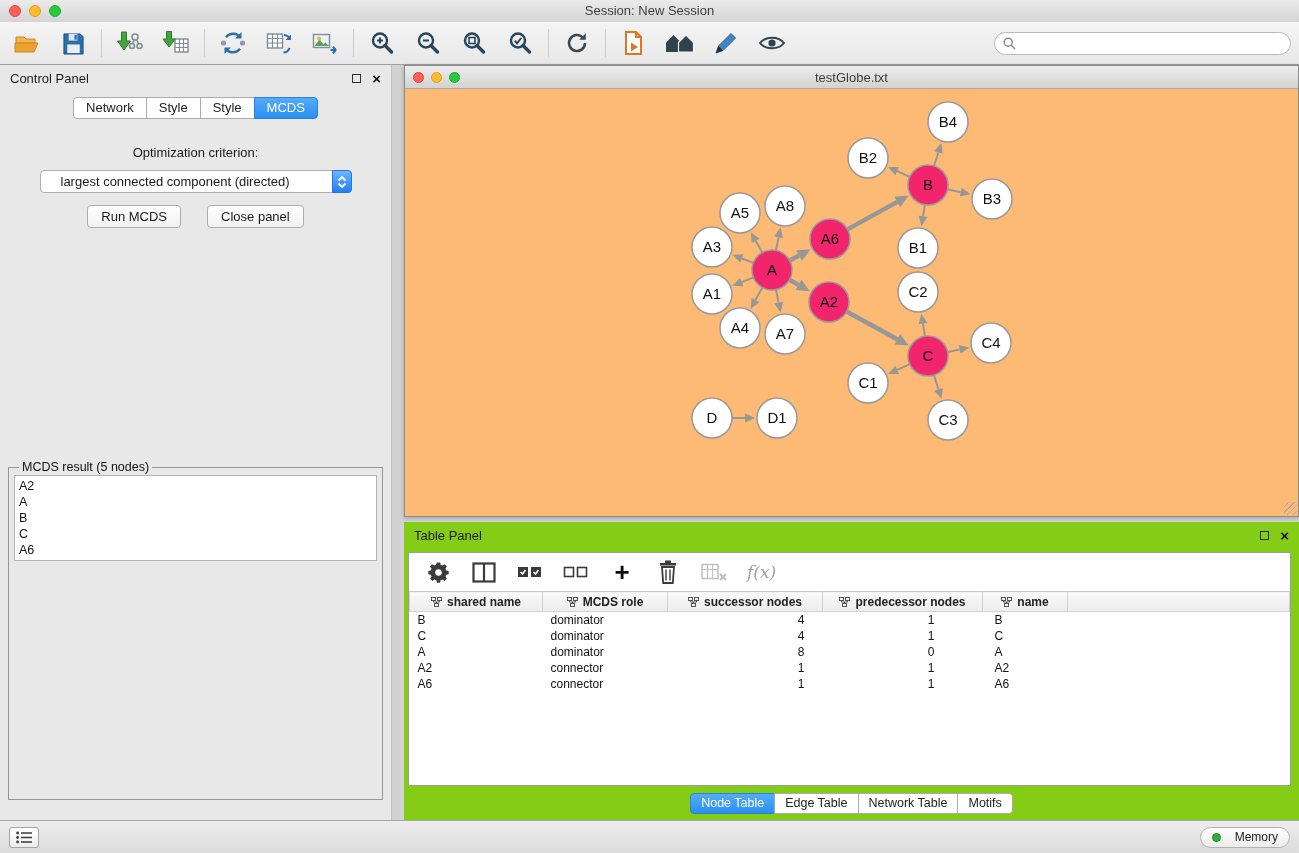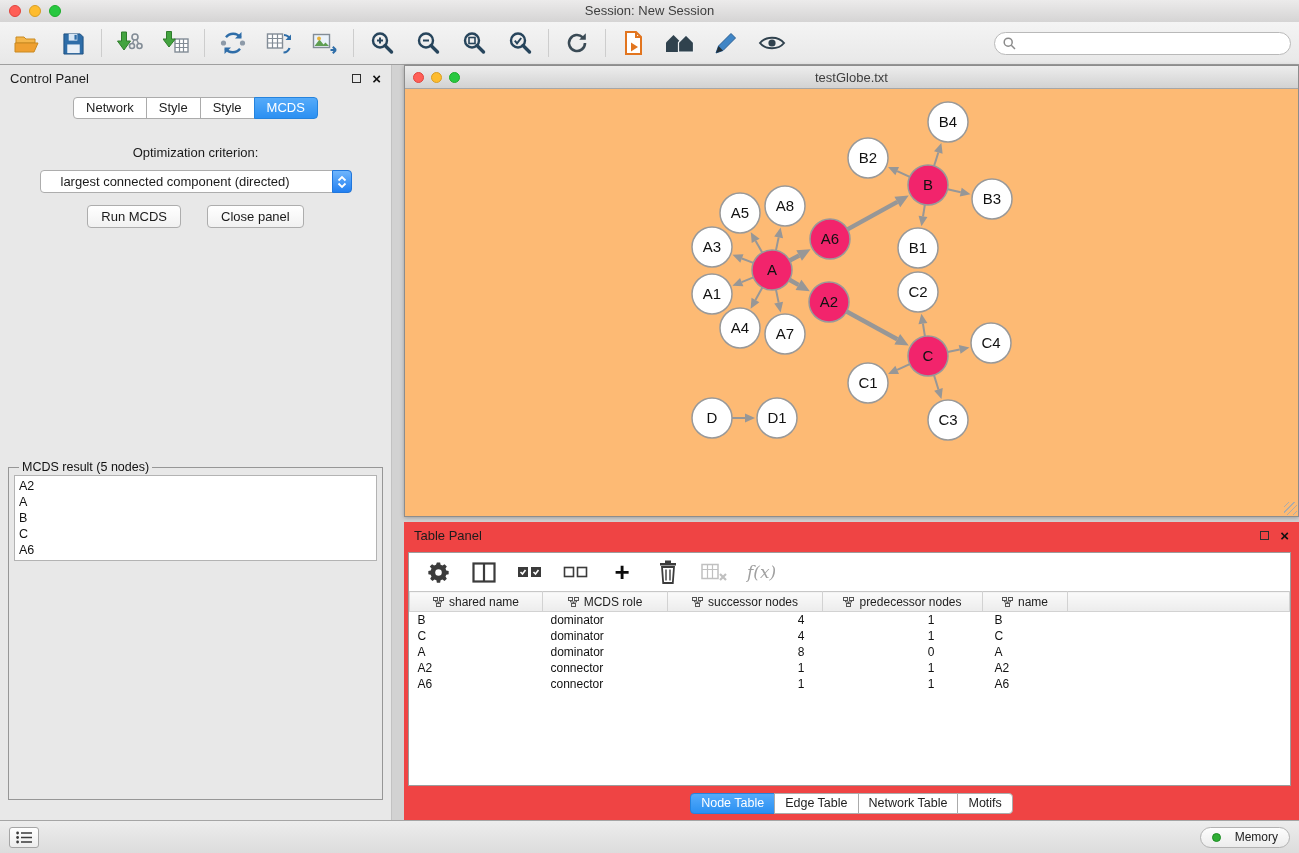--- a/index.html
+++ b/index.html
@@ -54,29 +54,29 @@
   .network-window{height:452px;border:1px solid #8d8d8d;background:#fff;display:flex;flex-direction:column;flex:none;box-shadow:0 1px 4px rgba(0,0,0,.25)}
   .net-titlebar{height:23px;background:linear-gradient(#ededed,#d2d2d2);border-bottom:1px solid #a6a6a6;position:relative;flex:none}
   .net-titlebar .wtitle{position:absolute;left:0;right:0;top:4px;text-align:center;font-size:13px;color:#3e3e3e}
   .net-lights{position:absolute;left:8px;top:6px;display:flex;gap:7px}
   .net-lights .light{width:11px;height:11px}
   .net-content{flex:1;position:relative;background:#fdba74;min-height:0}
   #graph-svg{width:100%;height:100%;display:block}
   .resize-grip{position:absolute;right:1px;bottom:1px;width:13px;height:13px;background:repeating-linear-gradient(135deg,transparent 0 3px,#ababab 3px 4px)}
 
   
-  .table-panel{flex:1;margin-top:5px;background:#ef4444;display:flex;flex-direction:column;min-height:0}
+  .table-panel{flex:1;margin-top:5px;background:#84cc16;display:flex;flex-direction:column;min-height:0}
   .table-box{margin:4px 8px 0 4px;flex:1;background:#fff;border:1px solid #9c9c9c;display:flex;flex-direction:column;min-height:0}
   .table-toolbar{height:38px;display:flex;align-items:center;gap:20px;padding:0 16px;flex:none}
   .tt-btn{display:flex;align-items:center;justify-content:center;min-width:26px;height:26px;cursor:default}
   .plus-glyph{font-size:26px;font-weight:bold;color:#0c0c0c;line-height:22px}
   .fx{font-family:"DejaVu Serif","Liberation Serif",serif;font-style:italic;color:#a0a0a0;font-size:17px}
   .table-scroll{flex:1;overflow:auto;min-height:0}
   table.data{border-collapse:collapse;width:100%;table-layout:fixed;font-size:12px}
-  table.data thead th{height:20px;background:linear-gradient(#fafafa,#ececec);border:1px solid #d2d2d2;border-top:1px solid #c7c7c7;font-weight:normal;font-size:12px;text-align:center;padding:0 4px;white-space:nowrap;overflow:hidden;color:#222}
+  table.data thead th{height:20px;background:linear-gradient(#fafafa,#ececec);border:1px solid #d2d2d2;border-top:1px solid #c7c7c7;font-weight:bold;font-size:12px;text-align:center;padding:0 4px;white-space:nowrap;overflow:hidden;color:#222}
   table.data thead th .hic{vertical-align:-1px;margin-right:5px}
   table.data tbody td{height:16px;padding:0 8px;white-space:nowrap;overflow:hidden;color:#111}
   table.data tbody td.num2{text-align:right;padding-right:18px}
   table.data tbody td.num3{text-align:right;padding-right:48px}
   table.data tbody td.c4{padding-left:12px}
   .table-tabs{height:34px;display:flex;justify-content:center;align-items:center;flex:none}
   .ttab{height:21px;line-height:19px;padding:0 10px;background:#fff;border:1px solid #ababab;font-size:12.5px;margin-left:-1px;color:#222;cursor:default}
   .ttab:first-child{border-radius:4px 0 0 4px;margin-left:0}
   .ttab:last-child{border-radius:0 4px 4px 0}
   .ttab.active{background:linear-gradient(#55abfa,#2b90f2);border-color:#2583dd;color:#fff}

